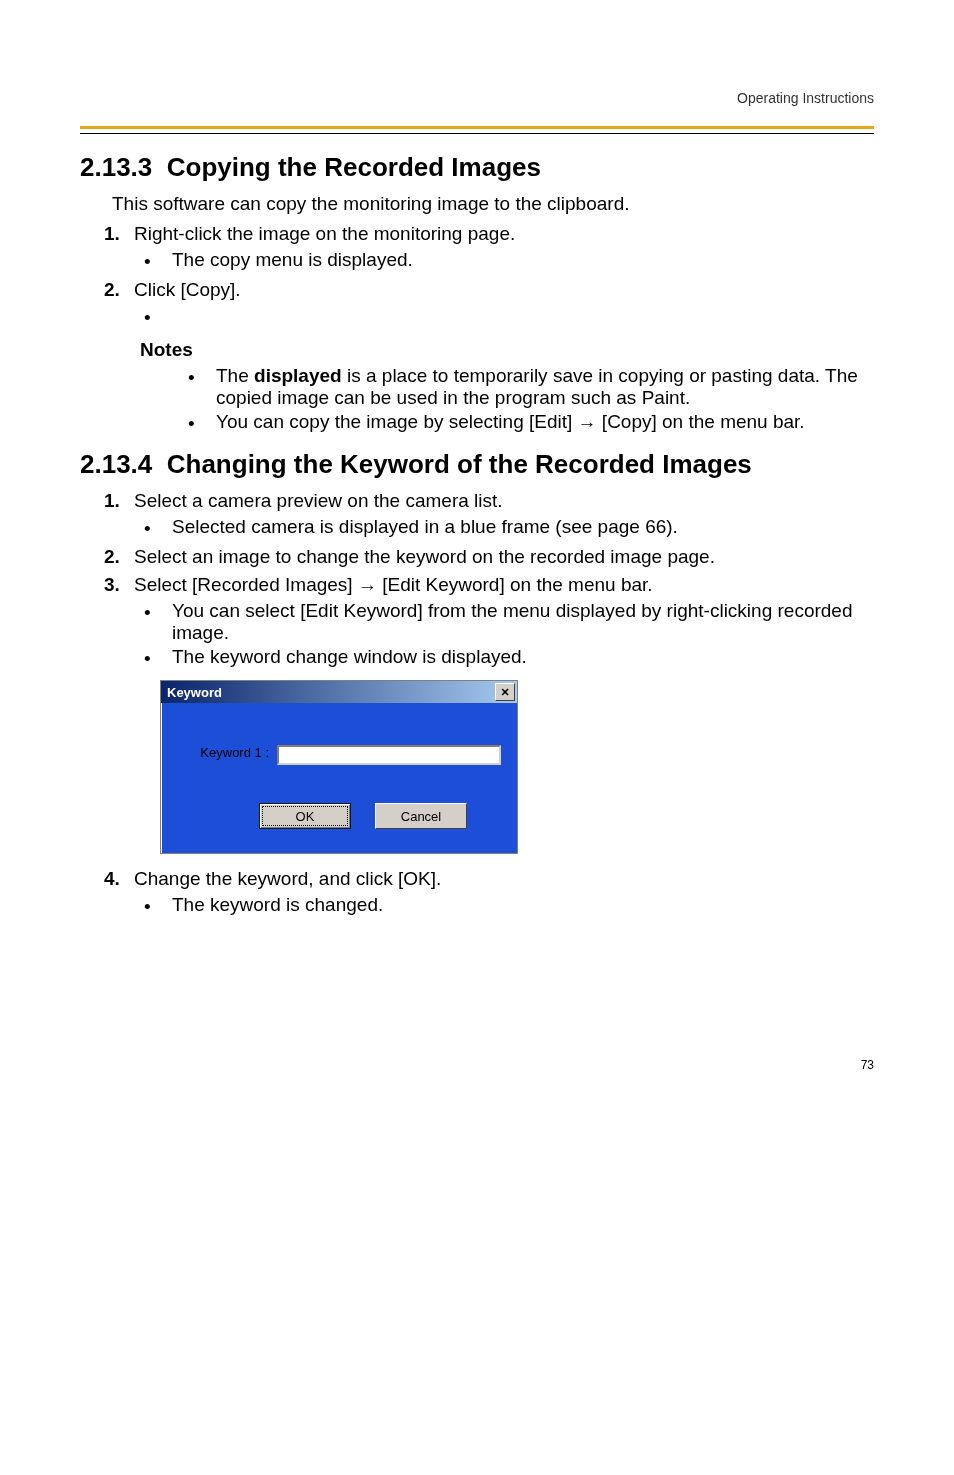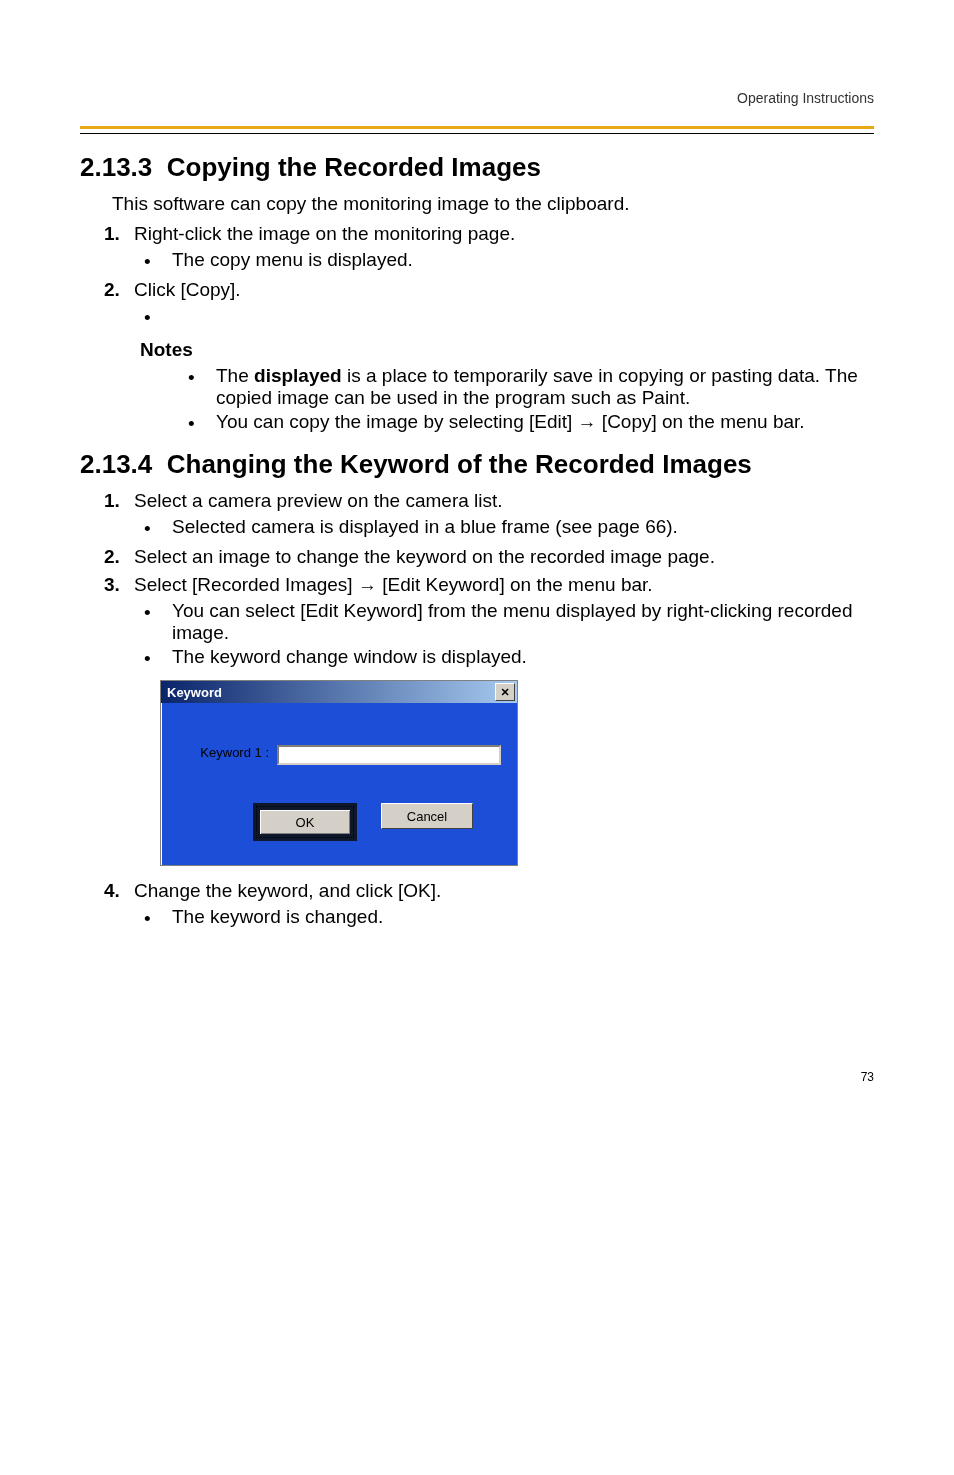--- a/index.html
+++ b/index.html
@@ -156,21 +156,21 @@
     border-top-color: #fff;
     border-left-color: #fff;
     display: flex;
     align-items: center;
     justify-content: center;
     cursor: pointer;
   }
   .win-btn.default {
     outline: 1px dotted #000;
     outline-offset: -4px;
-    border: 7px solid #0f172a;
+    border: 1px solid #0f172a;
     box-shadow: inset 1px 1px 0 #fff, inset -1px -1px 0 #808080;
     margin-left: 48px;
   }
   .page-num {
     text-align: right;
     font-size: 12px;
     margin-top: 140px;
   }
 </style>
 </head>

